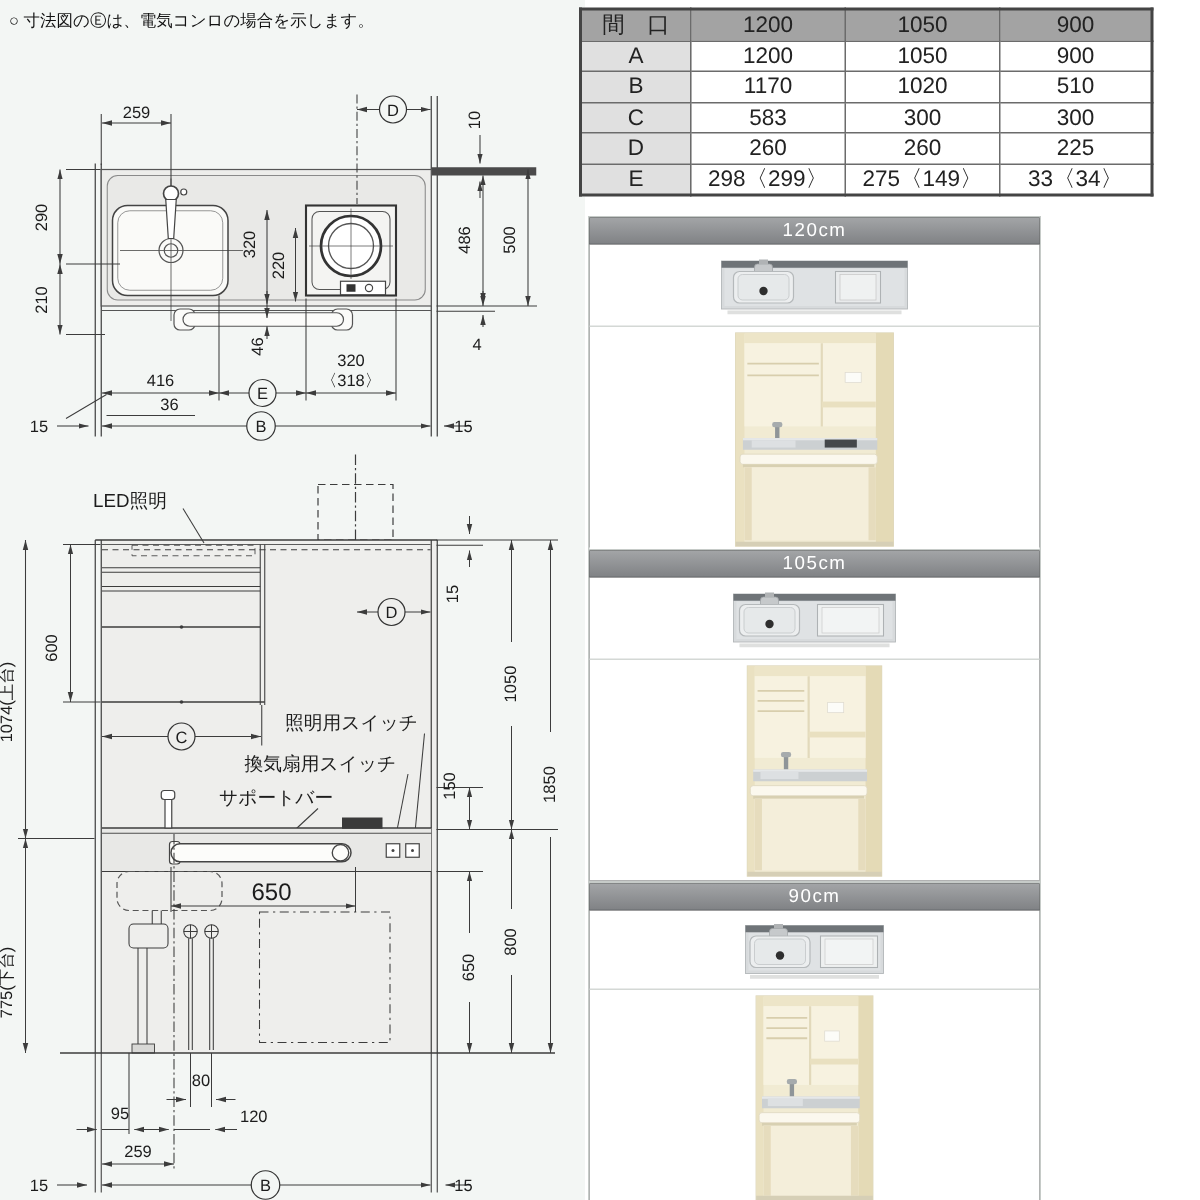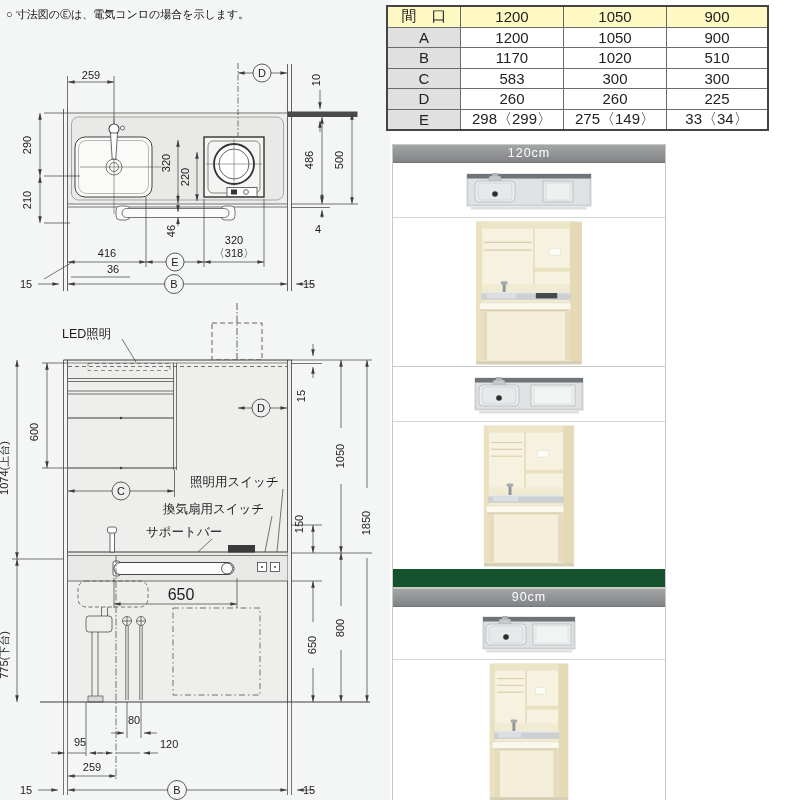--- a/index.html
+++ b/index.html
@@ -5,28 +5,28 @@
   html,body{margin:0;padding:0}
   body{width:800px;height:800px;position:relative;overflow:hidden;background:#ffffff;
        font-family:"Liberation Sans","DejaVu Sans",sans-serif;color:#222}
   .left-bg{position:absolute;left:0;top:0;width:390px;height:800px;background:#f3f6f4}
   .note{position:absolute;left:6px;top:6px;width:380px;font-size:11px;line-height:1.55;color:#111}
   .note .l2{padding-left:15px}
   
   .spec{position:absolute;left:386px;top:5px;border-collapse:collapse;background:#fff}
   .spec td{border:1px solid #6b6b6b;text-align:center;font-size:15px;height:19.5px;padding:0}
   .spec{border:2px solid #444}
-  .spec .hd{background:#fef9c3}
+  .spec .hd{background:#a3a3a3}
   .spec .lb{background:#e0e0e0}
   .c0{width:72px}.c1{width:102px}.c2{width:102px}.c3{width:100px}
   
   .draw{position:absolute;left:0;top:0;width:390px;height:800px}
   svg text{font-family:"Liberation Sans","DejaVu Sans",sans-serif;fill:#1c1c1c}
   
-  .card{position:absolute;left:392px;width:274px;background:#14532d;border:1px solid #c6cbc8;box-sizing:border-box}
+  .card{position:absolute;left:392px;width:302px;background:#000000;border:1px solid #c6cbc8;box-sizing:border-box}
   .card-header{height:17px;background:linear-gradient(#a3a5a7,#818386);border-bottom:1px solid #74777a;
                color:#fff;font-size:12.5px;text-align:center;line-height:17px;letter-spacing:1px}
   .photo1{height:54px;display:flex;align-items:center;justify-content:center;border-bottom:1px solid #d4d8d5;background:#fff}
   .photo2{display:flex;align-items:flex-start;justify-content:center;background:#fff;padding-top:3px}
 </style>
 </head>
 <body>
 
 <div class="left-bg"></div>
 
@@ -406,20 +406,21 @@
       <rect x="8" y="91" width="90" height="2" fill="#d8d0b2"></rect>
       <rect x="9" y="93" width="90" height="50" fill="#f4eeda"></rect>
       <rect x="9" y="93" width="5" height="50" fill="#e6dcbd"></rect>
       <rect x="94" y="93" width="5" height="50" fill="#e6dcbd"></rect>
       <rect x="3" y="144" width="108" height="3" fill="#d6cfb6"></rect>
     </svg>
   </div>
 </div>
 
 <div class="card" style="top:366px;height:222px">
+  <div class="card-header">105cm</div>
   <div class="photo1">
     <svg width="112" height="44" viewBox="0 0 112 44">
       <rect x="6" y="39" width="100" height="2.5" fill="#c9ccc9" opacity="0.6"></rect>
       <rect x="2" y="6" width="108" height="32" fill="#d7dadc" stroke="#b3b7b9" stroke-width="0.6"></rect>
       <rect x="2" y="6" width="108" height="4.5" fill="#6f7478"></rect>
       <rect x="4" y="11" width="104" height="25" fill="#dfe2e4"></rect>
       <rect x="20" y="8" width="12" height="7" rx="2" fill="#c6c9cb" stroke="#9fa3a5" stroke-width="0.5"></rect>
       <rect x="23" y="5" width="6" height="3" fill="#b0b3b5"></rect>
       <rect x="6" y="13" width="40" height="21" rx="4" fill="#eceeef" stroke="#b5b9bb" stroke-width="0.8"></rect>
       <rect x="9" y="15" width="34" height="17" rx="3" fill="#e6e9ea" stroke="#c6cacc" stroke-width="0.6"></rect>

